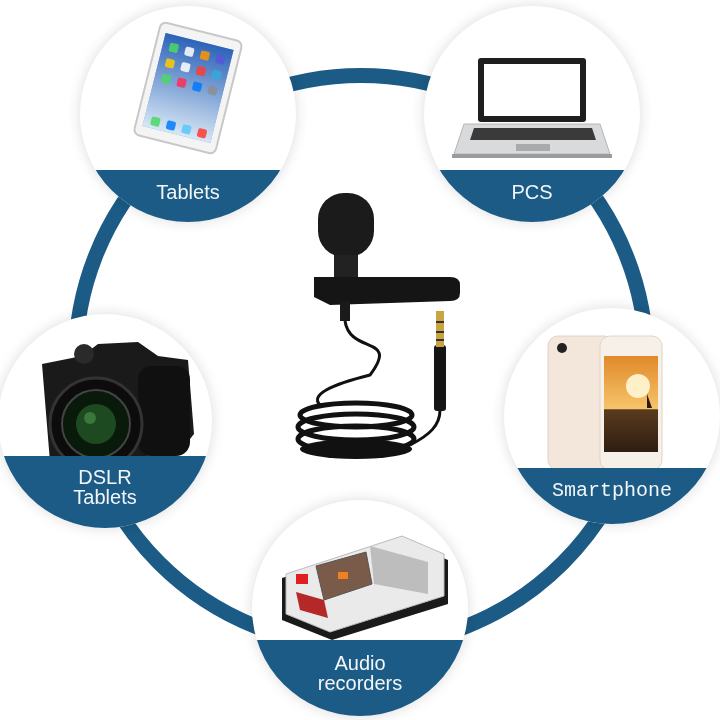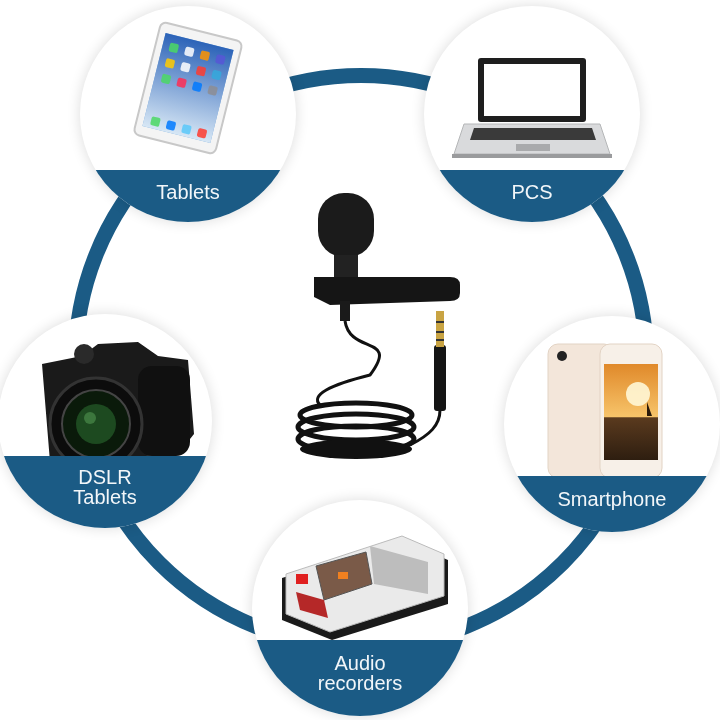--- a/index.html
+++ b/index.html
@@ -82,21 +82,21 @@
       <circle cx="92" cy="104" r="6" fill="#4a8a4a" opacity="0.7"></circle>
       <circle cx="86" cy="40" r="10" fill="#2a2a2a"></circle>
     </svg>
   </div>
   <div class="band" style="height:62px;padding-bottom:10px;">
     <span>DSLR</span>
     <span>Tablets</span>
   </div>
 </div>
 
-<div class="node" style="left:504px;top:316px;width:216px;height:216px;">
+<div class="node" style="left:504px;top:308px;width:216px;height:216px;font-family:Liberation Mono, monospace;">
   <div class="art">
     <svg width="216" height="216" viewBox="0 0 216 216">
       <defs>
         <linearGradient id="sky" x1="0" y1="0" x2="0" y2="1">
             <stop offset="0" stop-color="#e0892a"></stop>
             <stop offset="0.55" stop-color="#f7c46a"></stop>
             <stop offset="0.56" stop-color="#5a3a1e"></stop>
             <stop offset="1" stop-color="#2e1e10"></stop>
           </linearGradient>
       </defs>

